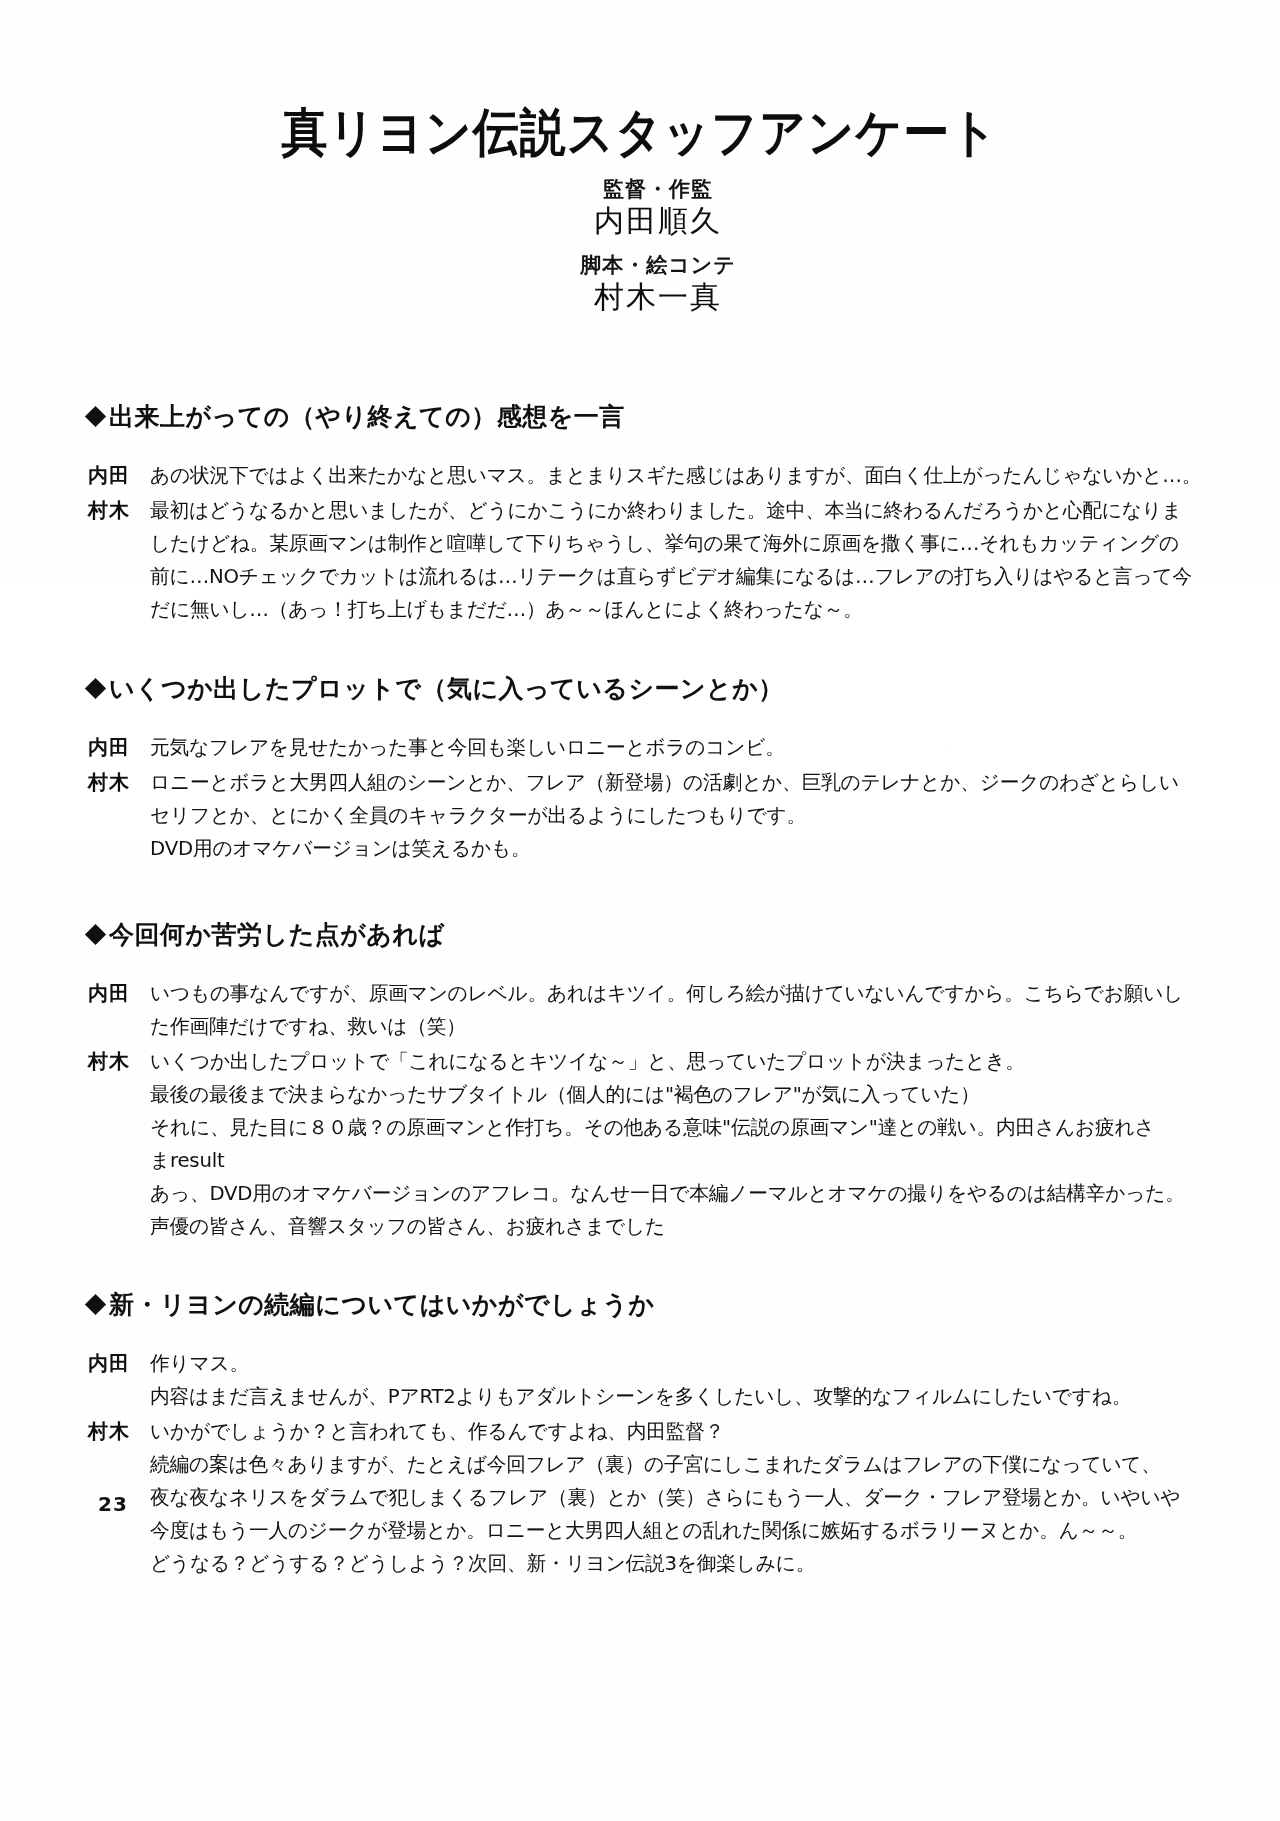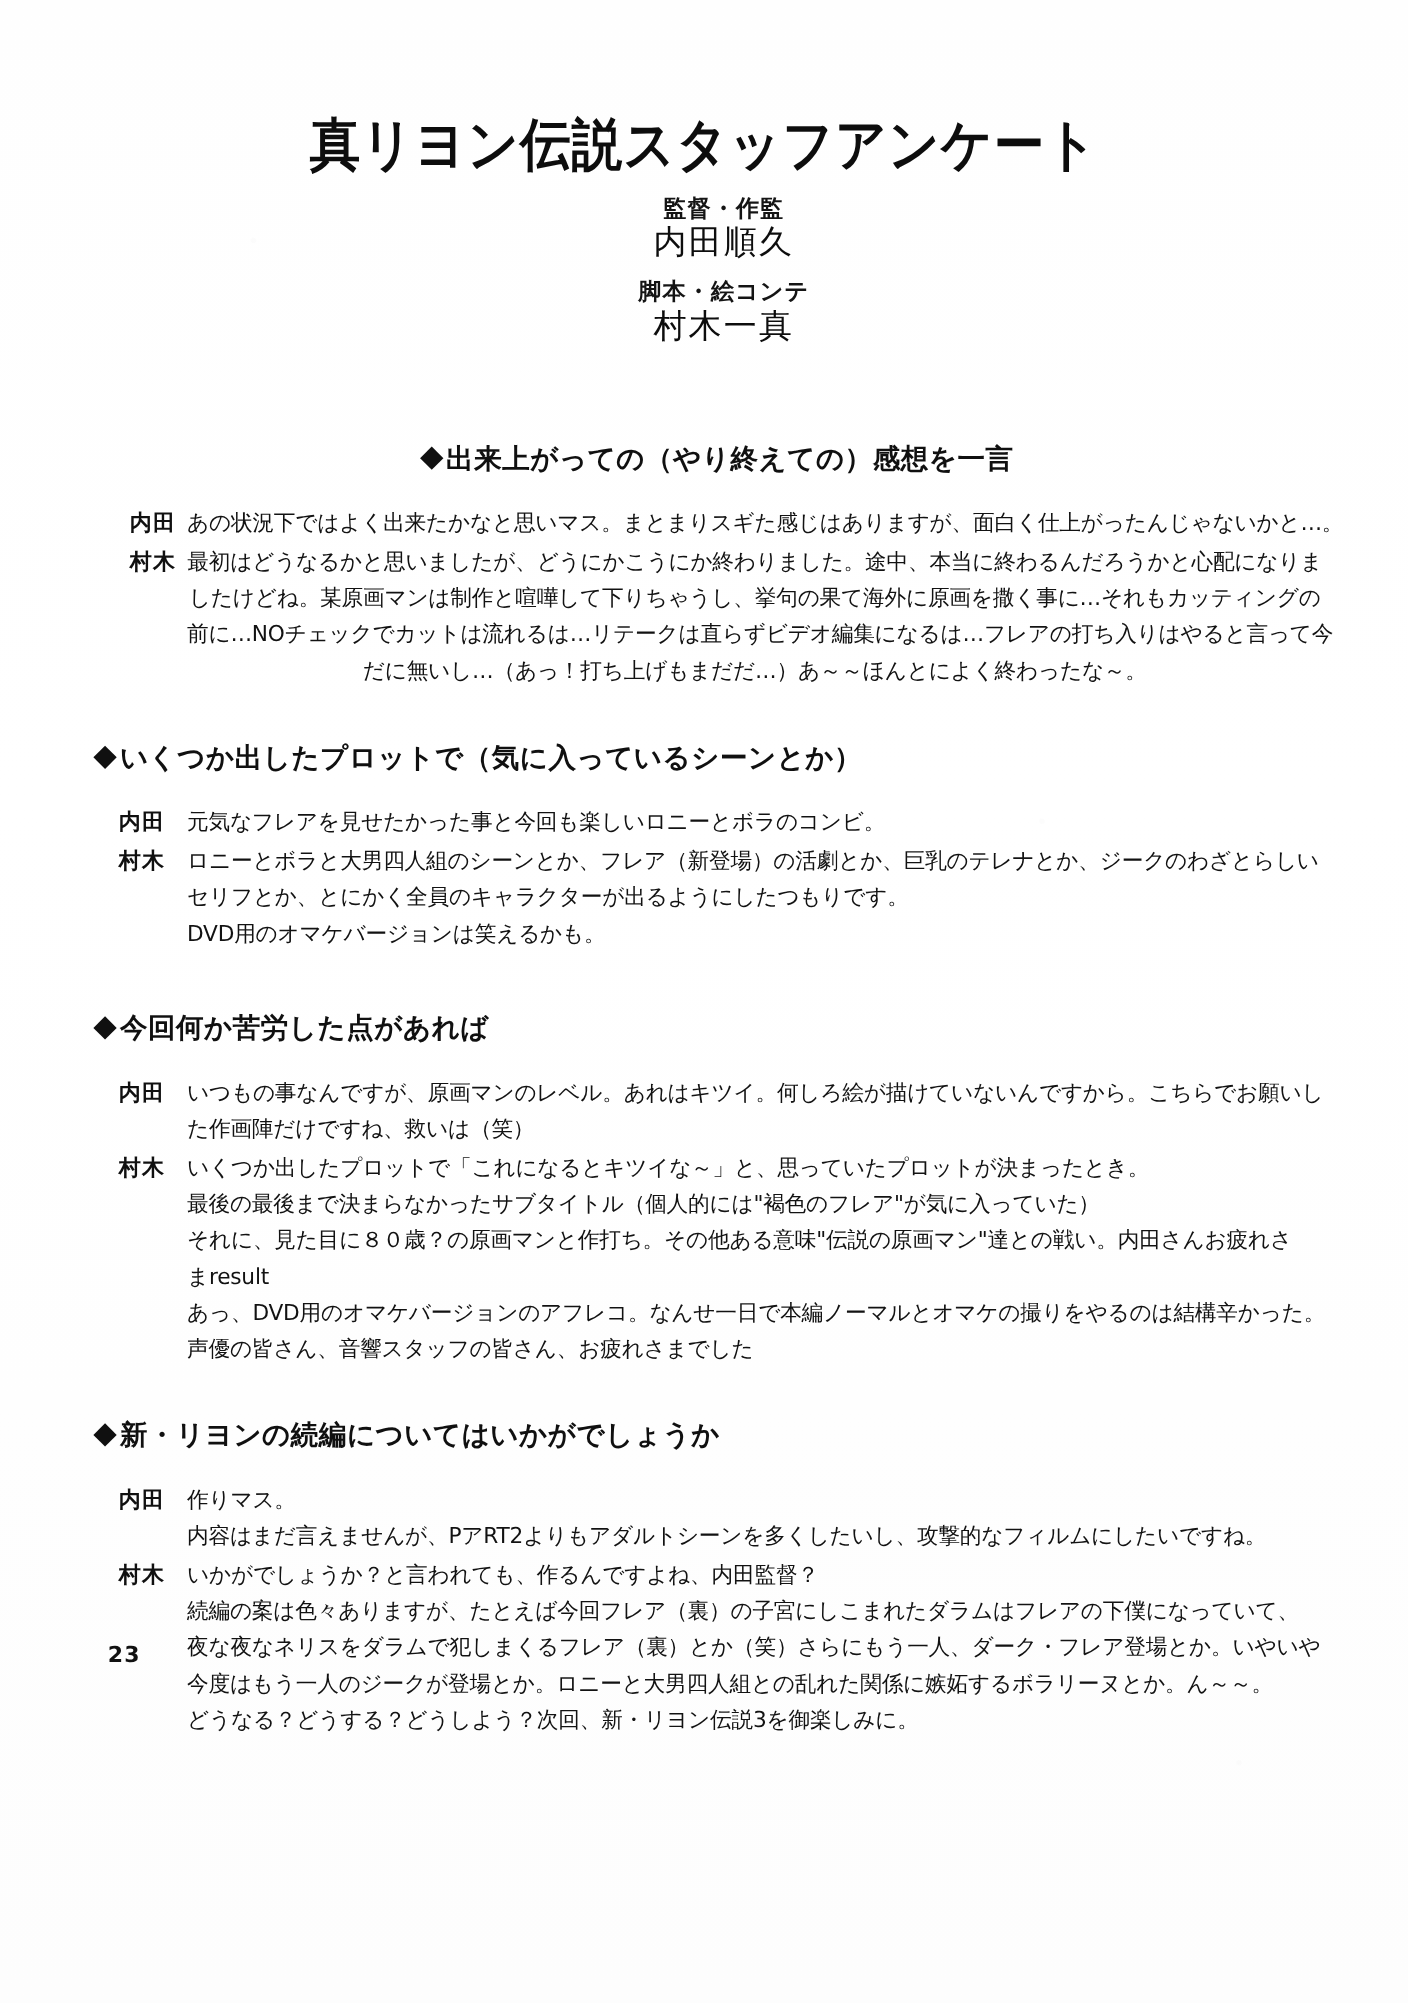--- a/index.html
+++ b/index.html
@@ -100,21 +100,20 @@
     top: -1px;
   }
 
   .qa-block {
     margin-top: 26px;
   }
   .qa-row {
     display: flex;
     align-items: flex-start;
     margin-bottom: 2px;
-    margin-left: 20px;
   }
   .speaker {
     flex: 0 0 62px;
     font-size: 20px;
     font-weight: bold;
     letter-spacing: 1px;
     line-height: 33px;
     color: #101010;
     font-family: "DejaVu Sans", "Liberation Sans", sans-serif;
   }
@@ -153,21 +152,21 @@
 
   <div class="title">真リヨン伝説スタッフアンケート</div>
 
   <div class="credits">
     <div class="credit-role">監督・作監</div>
     <div class="credit-name">内田順久</div>
     <div class="credit-role">脚本・絵コンテ</div>
     <div class="credit-name">村木一真</div>
   </div>
 
-  <div class="section" id="sec0" style="top: 400px; text-align: center;">
+  <div class="section" id="sec0" style="top: 400px;">
     <div class="section-heading">
       <span class="diamond"></span><span>出来上がっての（やり終えての）感想を一言</span>
     </div>
     <div class="qa-block">
       <div class="qa-row">
         <div class="speaker">内田</div>
         <div class="lines">
           <div class="line">あの状況下ではよく出来たかなと思いマス。まとまりスギた感じはありますが、面白く仕上がったんじゃないかと…。</div>
         </div>
       </div>

